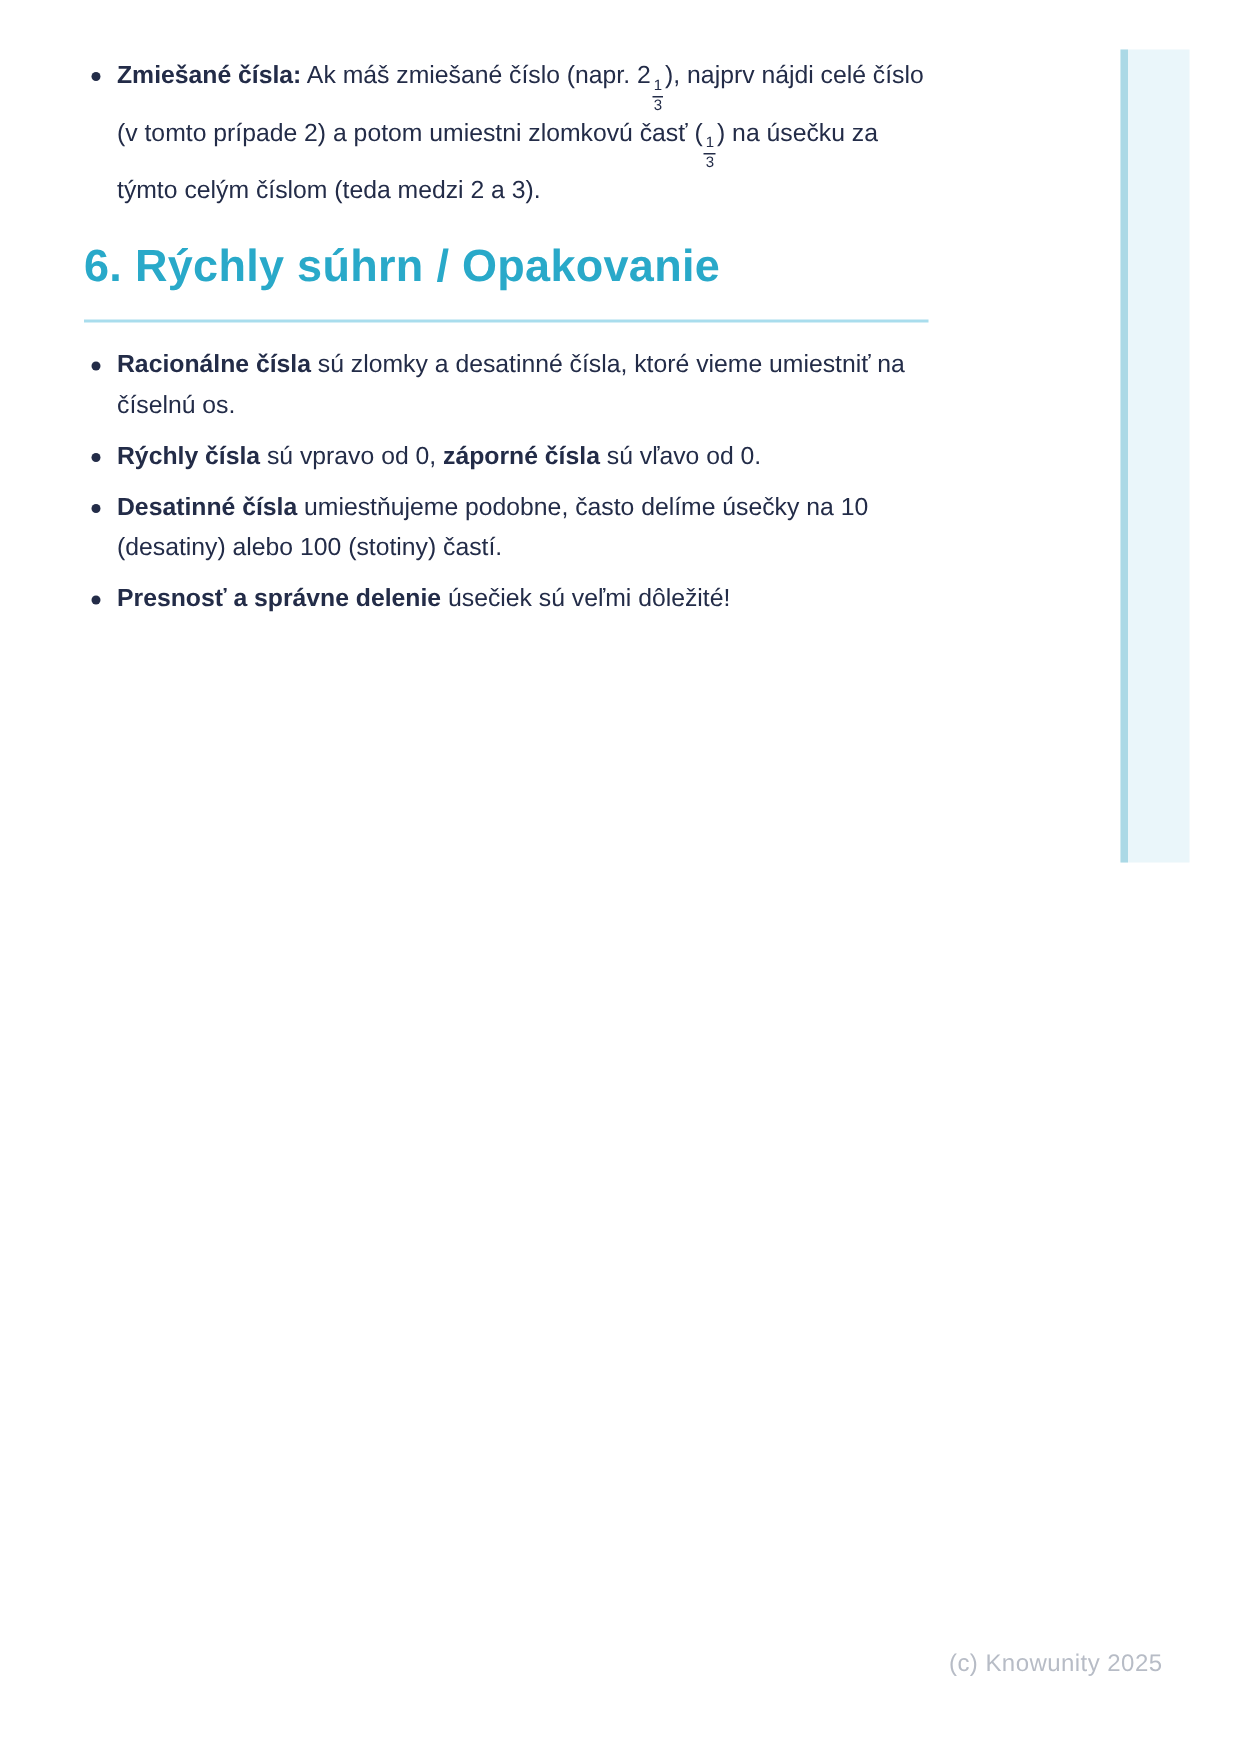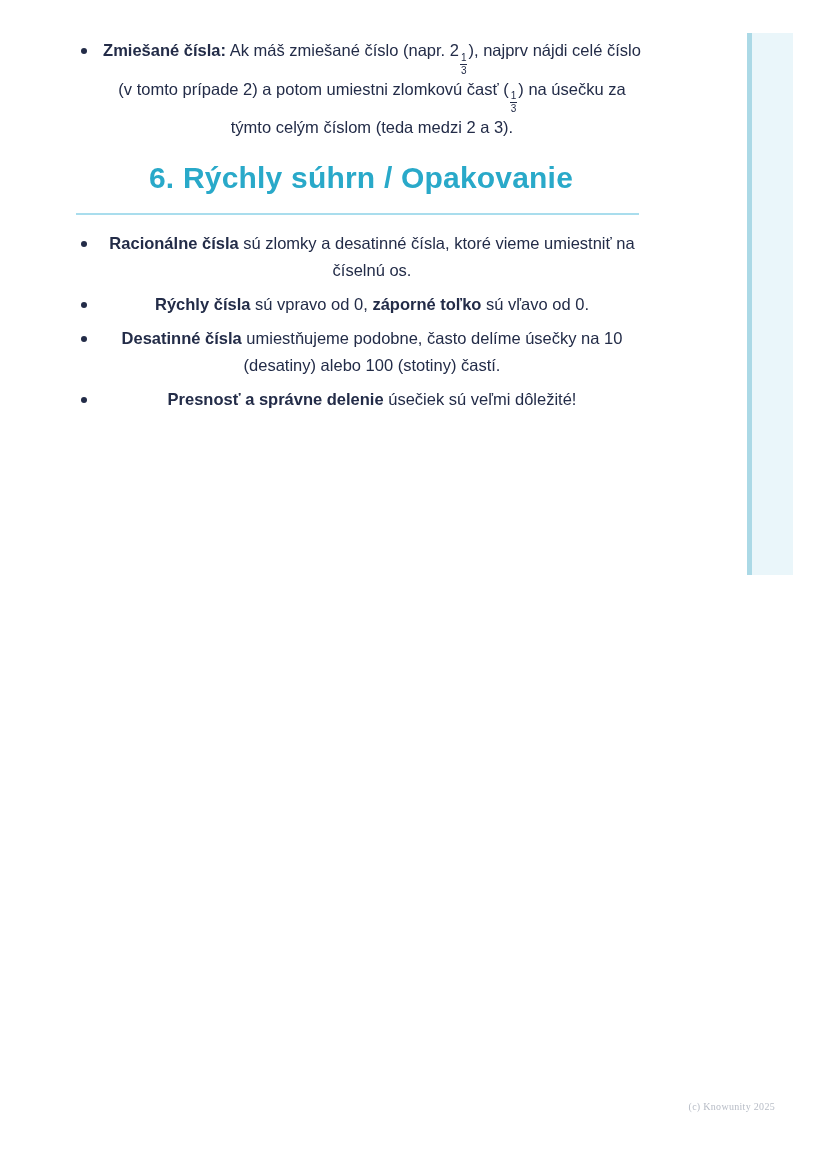--- a/index.html
+++ b/index.html
@@ -35,24 +35,23 @@
   .side-bar-accent {
     position: absolute;
     left: 0; top: 0;
     width: 5px; height: 100%;
     background: var(--sidebar-accent);
   }
 
   
   .content {
     position: absolute;
-    left: 76px;
+    left: 56px;
     top: 37px;
     width: 570px;
-    text-align: center;
   }
 
   ul.bullet-list {
     list-style: none;
     margin: 0;
     padding: 0;
   }
   ul.bullet-list li {
     position: relative;
     padding-left: 22px;
@@ -102,24 +101,23 @@
   .frac .num {
     border-bottom: 1px solid currentColor;
     padding: 0 1px 1px 1px;
   }
   .frac .den { padding-top: 1px; }
 
   .footer {
     position: absolute;
     top: 1101px;
     right: 53px;
-    font-size: 10px;
+    font-size: 16px;
     letter-spacing: 0.3px;
     color: var(--footer-text);
-    font-family: Liberation Serif, serif;
   }
 </style>
 </head>
 <body>
 
 <div class="side-bar">
   <div class="side-bar-accent"></div>
 </div>
 
 <main class="content">
@@ -131,19 +129,19 @@
           <span class="num">1</span>
           <span class="den">3</span>
         </span><span>) na úsečku za týmto celým číslom (teda medzi 2 a 3).</span></li>
     </ul>
 
   <h1 class="section-heading">6. Rýchly súhrn / Opakovanie</h1>
   <div class="heading-underline"></div>
 
   <ul class="bullet-list section-list">
       <li><strong>Racionálne čísla</strong><span> sú zlomky a desatinné čísla, ktoré vieme umiestniť na číselnú os.</span></li>
-      <li><strong>Rýchly čísla</strong><span> sú vpravo od 0, </span><strong>záporné toľko</strong><span> sú vľavo od 0.</span></li>
+      <li><strong>Rýchly čísla</strong><span> sú vpravo od 0, </span><strong>záporné čísla</strong><span> sú vľavo od 0.</span></li>
       <li><strong>Desatinné čísla</strong><span> umiestňujeme podobne, často delíme úsečky na 10 (desatiny) alebo 100 (stotiny) častí.</span></li>
       <li><strong>Presnosť a správne delenie</strong><span> úsečiek sú veľmi dôležité!</span></li>
     </ul>
 </main>
 
 <footer class="footer">(c) Knowunity 2025</footer>
 
 </body></html>

